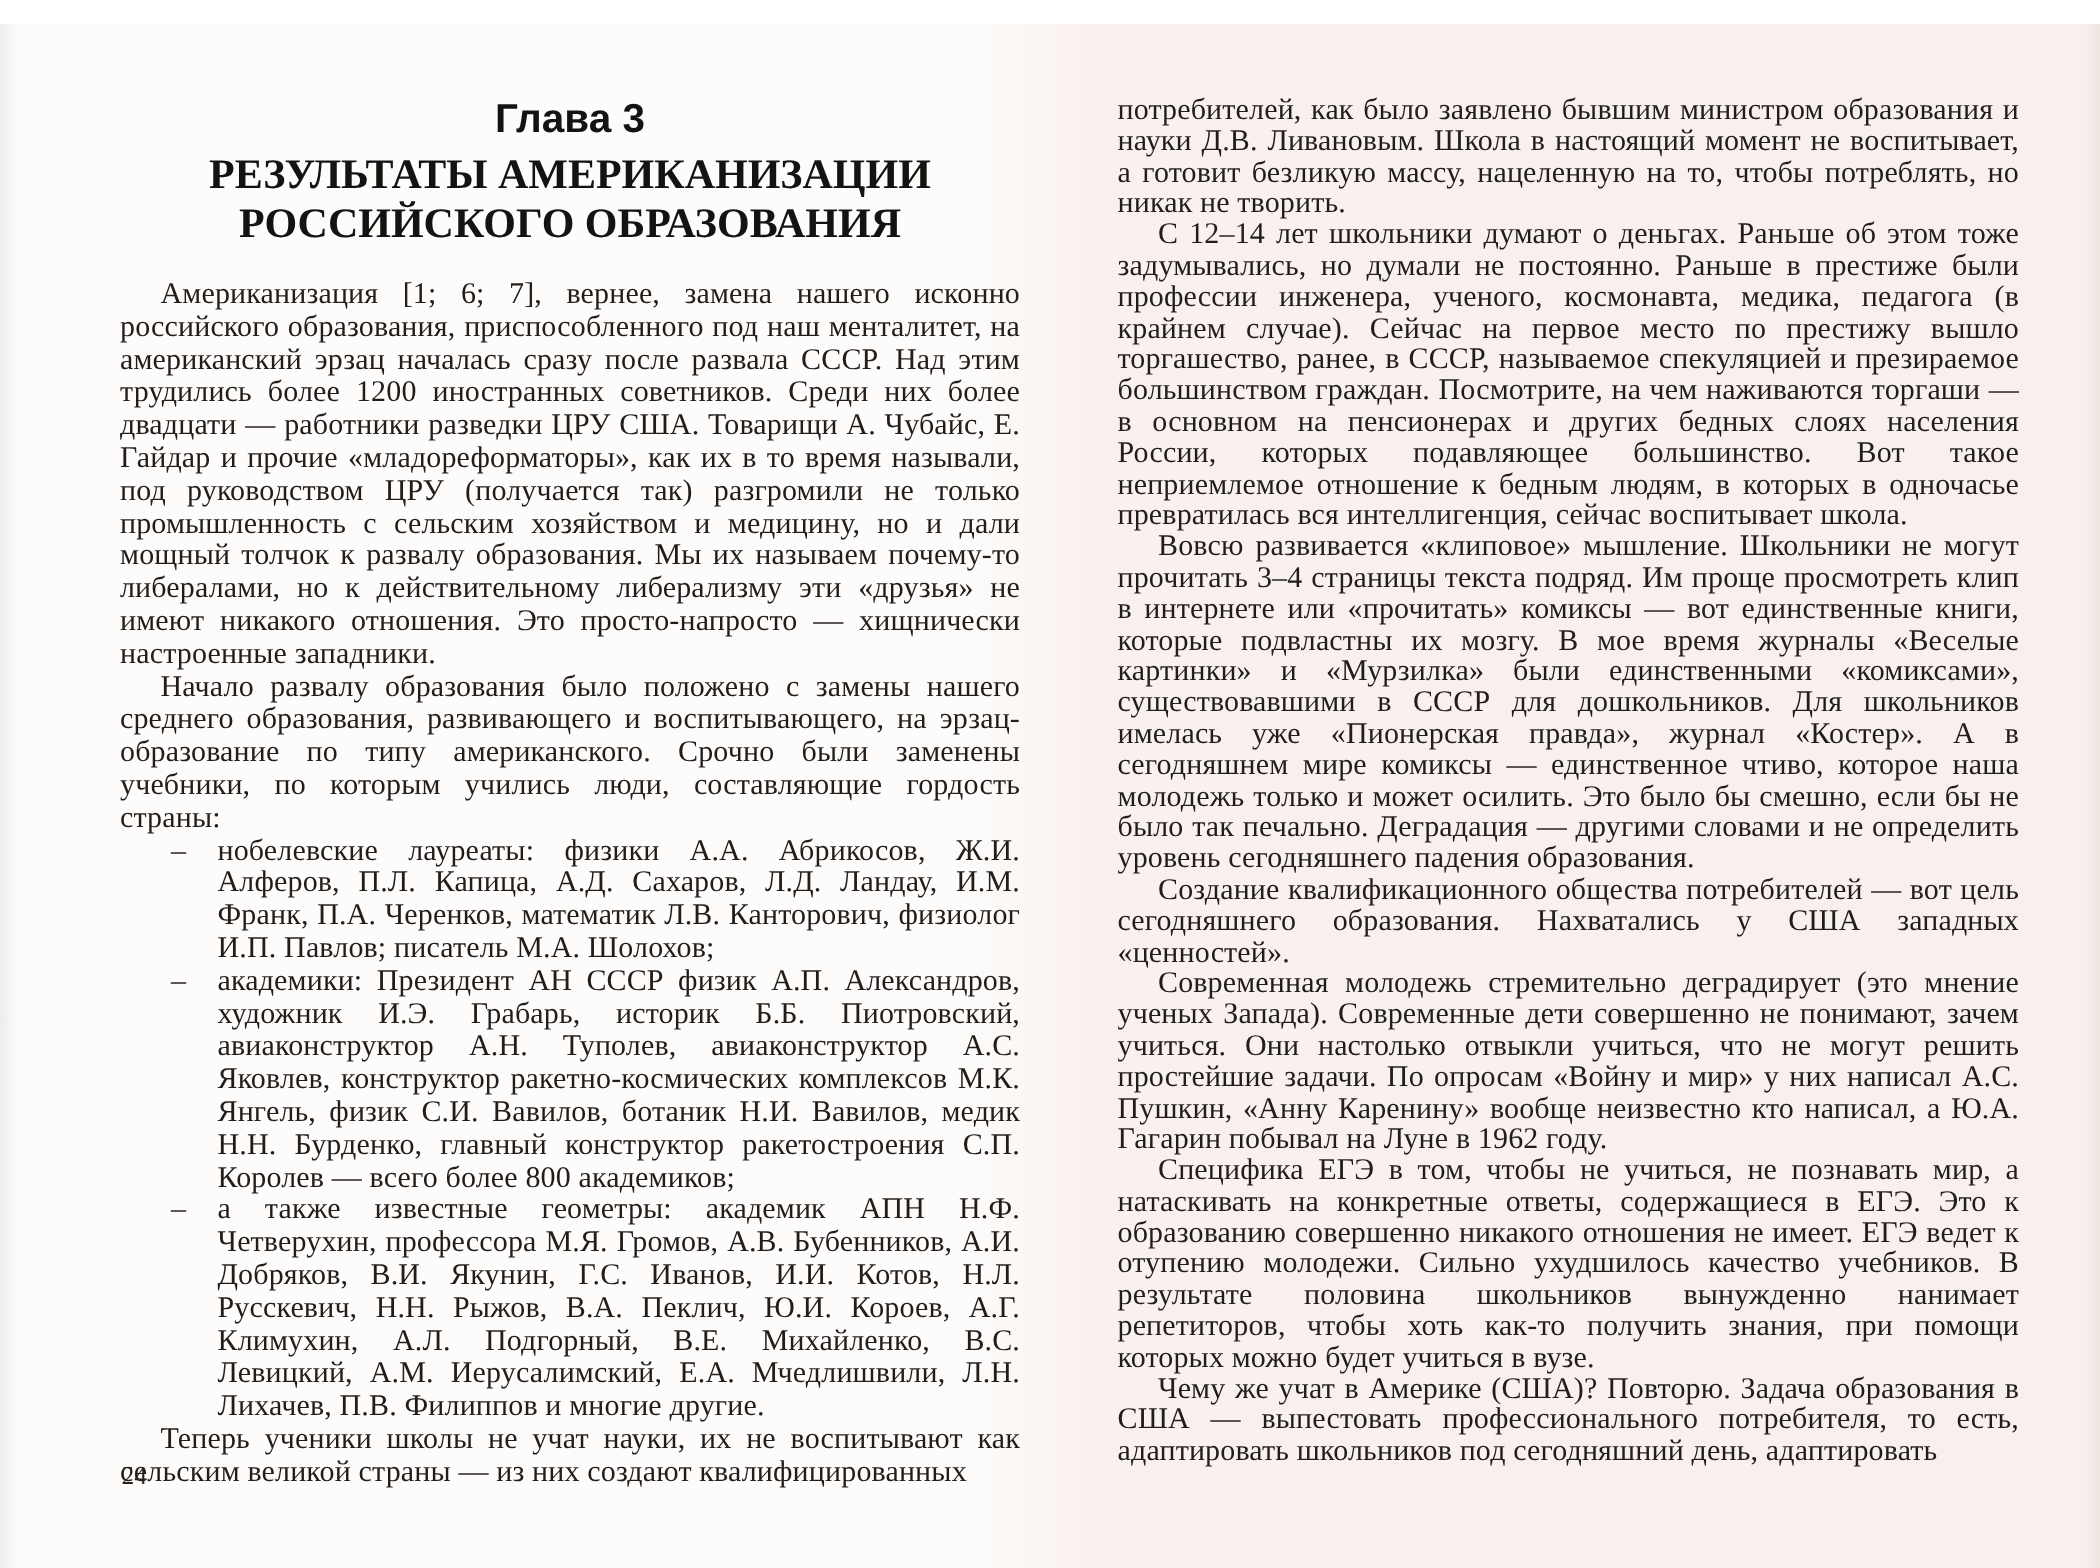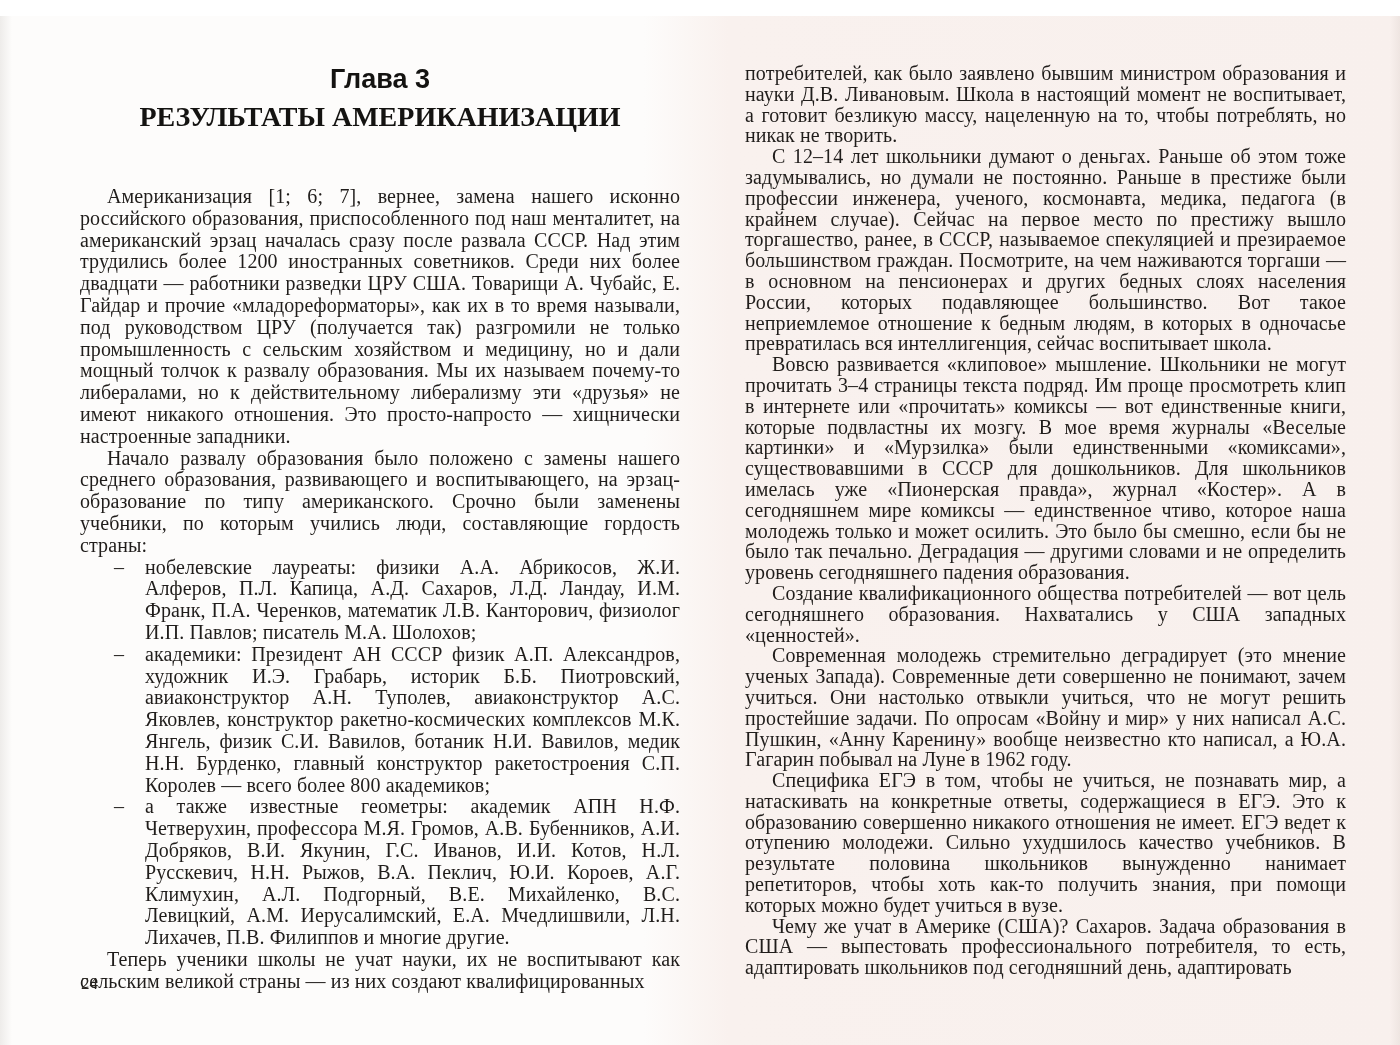--- a/index.html
+++ b/index.html
@@ -62,20 +62,21 @@
 <div class="spread">
 
   <div class="edge-left"></div>
   <div class="edge-right"></div>
   <div class="edge-bottom"></div>
 
   <div class="chapter-label">Глава 3</div>
 
   <div class="book-title">
     <div>РЕЗУЛЬТАТЫ АМЕРИКАНИЗАЦИИ</div>
+    <div>РОССИЙСКОГО ОБРАЗОВАНИЯ</div>
   </div>
 
   <div class="body-col col-left">
     <p class="para">Американизация [1; 6; 7], вернее, замена нашего исконно российского образования, приспособленного под наш менталитет, на американский эрзац началась сразу после развала СССР. Над этим трудились более 1200 иностранных советников. Среди них более двадцати — работники разведки ЦРУ США. Товарищи А. Чубайс, Е. Гайдар и прочие «младореформаторы», как их в то время называли, под руководством ЦРУ (получается так) разгромили не только промышленность с сельским хозяйством и медицину, но и дали мощный толчок к развалу образования. Мы их называем почему-то либералами, но к действительному либерализму эти «друзья» не имеют никакого отношения. Это просто-напросто — хищнически настроенные западники.</p>
     <p class="para">Начало развалу образования было положено с замены нашего среднего образования, развивающего и воспитывающего, на эрзац-образование по типу американского. Срочно были заменены учебники, по которым учились люди, составляющие гордость страны:</p>
 
     <div class="list-item">
       <span class="dash">–</span>
       <span>нобелевские лауреаты: физики А.А. Абрикосов, Ж.И. Алферов, П.Л. Капица, А.Д. Сахаров, Л.Д. Ландау, И.М. Франк, П.А. Черенков, математик Л.В. Канторович, физиолог И.П. Павлов; писатель М.А. Шолохов;</span>
     </div>
@@ -93,17 +94,17 @@
 
   <div class="pagenum pn-left">24</div>
 
   <div class="body-col col-right">
     <p class="para no-indent">потребителей, как было заявлено бывшим министром образования и науки Д.В. Ливановым. Школа в настоящий момент не воспитывает, а готовит безликую массу, нацеленную на то, чтобы потреблять, но никак не творить.</p>
     <p class="para">С 12–14 лет школьники думают о деньгах. Раньше об этом тоже задумывались, но думали не постоянно. Раньше в престиже были профессии инженера, ученого, космонавта, медика, педагога (в крайнем случае). Сейчас на первое место по престижу вышло торгашество, ранее, в СССР, называемое спекуляцией и презираемое большинством граждан. Посмотрите, на чем наживаются торгаши — в основном на пенсионерах и других бедных слоях населения России, которых подавляющее большинство. Вот такое неприемлемое отношение к бедным людям, в которых в одночасье превратилась вся интеллигенция, сейчас воспитывает школа.</p>
     <p class="para">Вовсю развивается «клиповое» мышление. Школьники не могут прочитать 3–4 страницы текста подряд. Им проще просмотреть клип в интернете или «прочитать» комиксы — вот единственные книги, которые подвластны их мозгу. В мое время журналы «Веселые картинки» и «Мурзилка» были единственными «комиксами», существовавшими в СССР для дошкольников. Для школьников имелась уже «Пионерская правда», журнал «Костер». А в сегодняшнем мире комиксы — единственное чтиво, которое наша молодежь только и может осилить. Это было бы смешно, если бы не было так печально. Деградация — другими словами и не определить уровень сегодняшнего падения образования.</p>
     <p class="para">Создание квалификационного общества потребителей — вот цель сегодняшнего образования. Нахватались у США западных «ценностей».</p>
     <p class="para">Современная молодежь стремительно деградирует (это мнение ученых Запада). Современные дети совершенно не понимают, зачем учиться. Они настолько отвыкли учиться, что не могут решить простейшие задачи. По опросам «Войну и мир» у них написал А.С. Пушкин, «Анну Каренину» вообще неизвестно кто написал, а Ю.А. Гагарин побывал на Луне в 1962 году.</p>
     <p class="para">Специфика ЕГЭ в том, чтобы не учиться, не познавать мир, а натаскивать на конкретные ответы, содержащиеся в ЕГЭ. Это к образованию совершенно никакого отношения не имеет. ЕГЭ ведет к отупению молодежи. Сильно ухудшилось качество учебников. В результате половина школьников вынужденно нанимает репетиторов, чтобы хоть как-то получить знания, при помощи которых можно будет учиться в вузе.</p>
-    <p class="para">Чему же учат в Америке (США)? Сахаров. Задача образования в США — выпестовать профессионального потребителя, то есть, адаптировать школьников под сегодняшний день, адаптировать</p>
+    <p class="para">Чему же учат в Америке (США)? Повторю. Задача образования в США — выпестовать профессионального потребителя, то есть, адаптировать школьников под сегодняшний день, адаптировать</p>
   </div>
 
 
 </div>
 
 </body></html>

